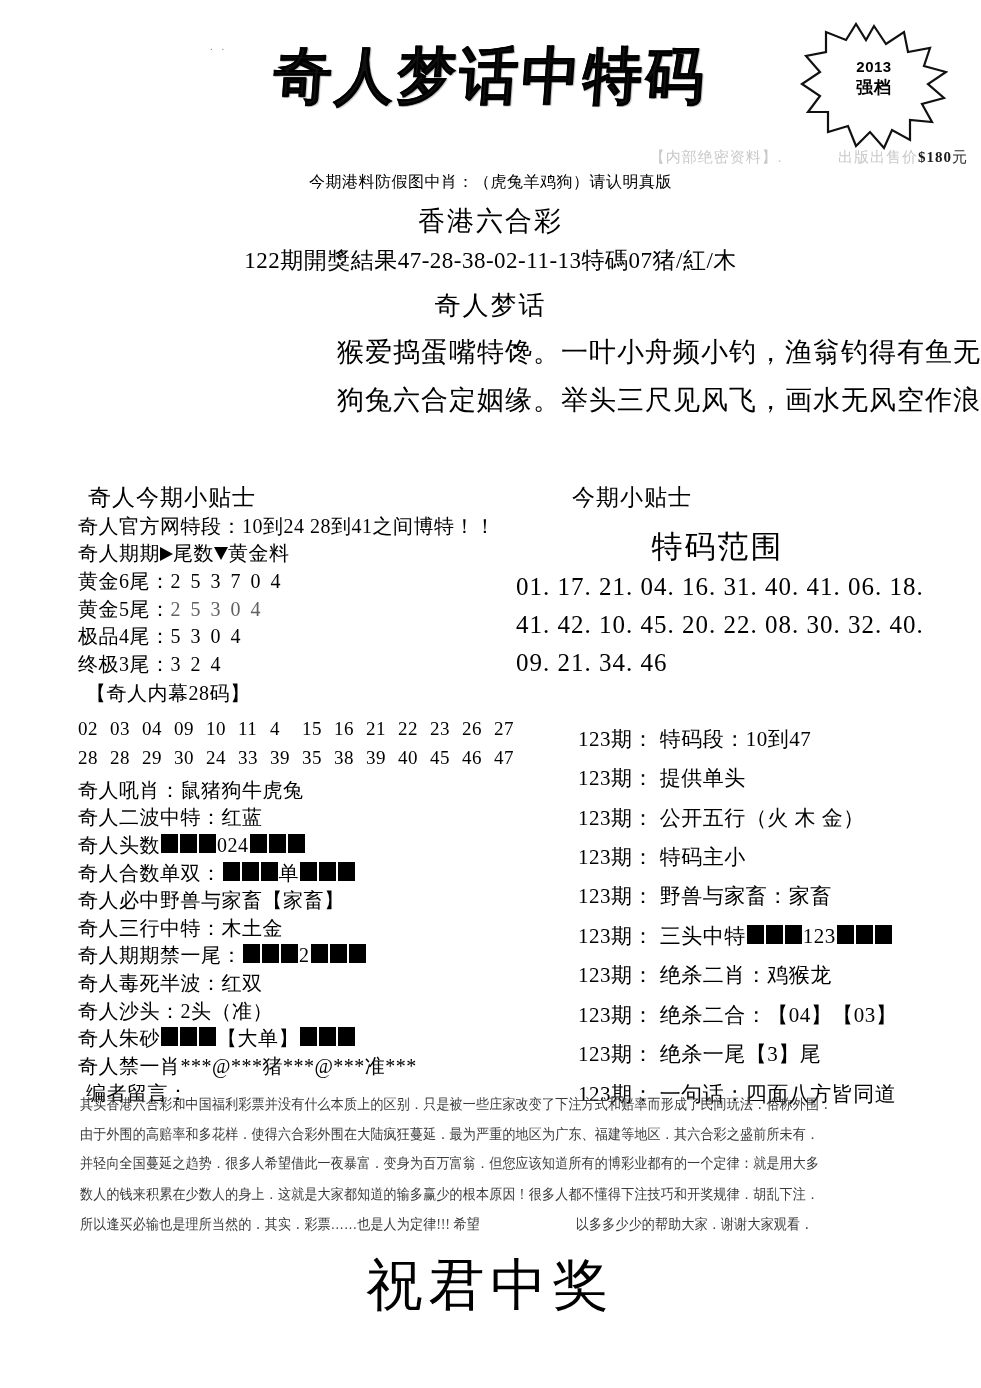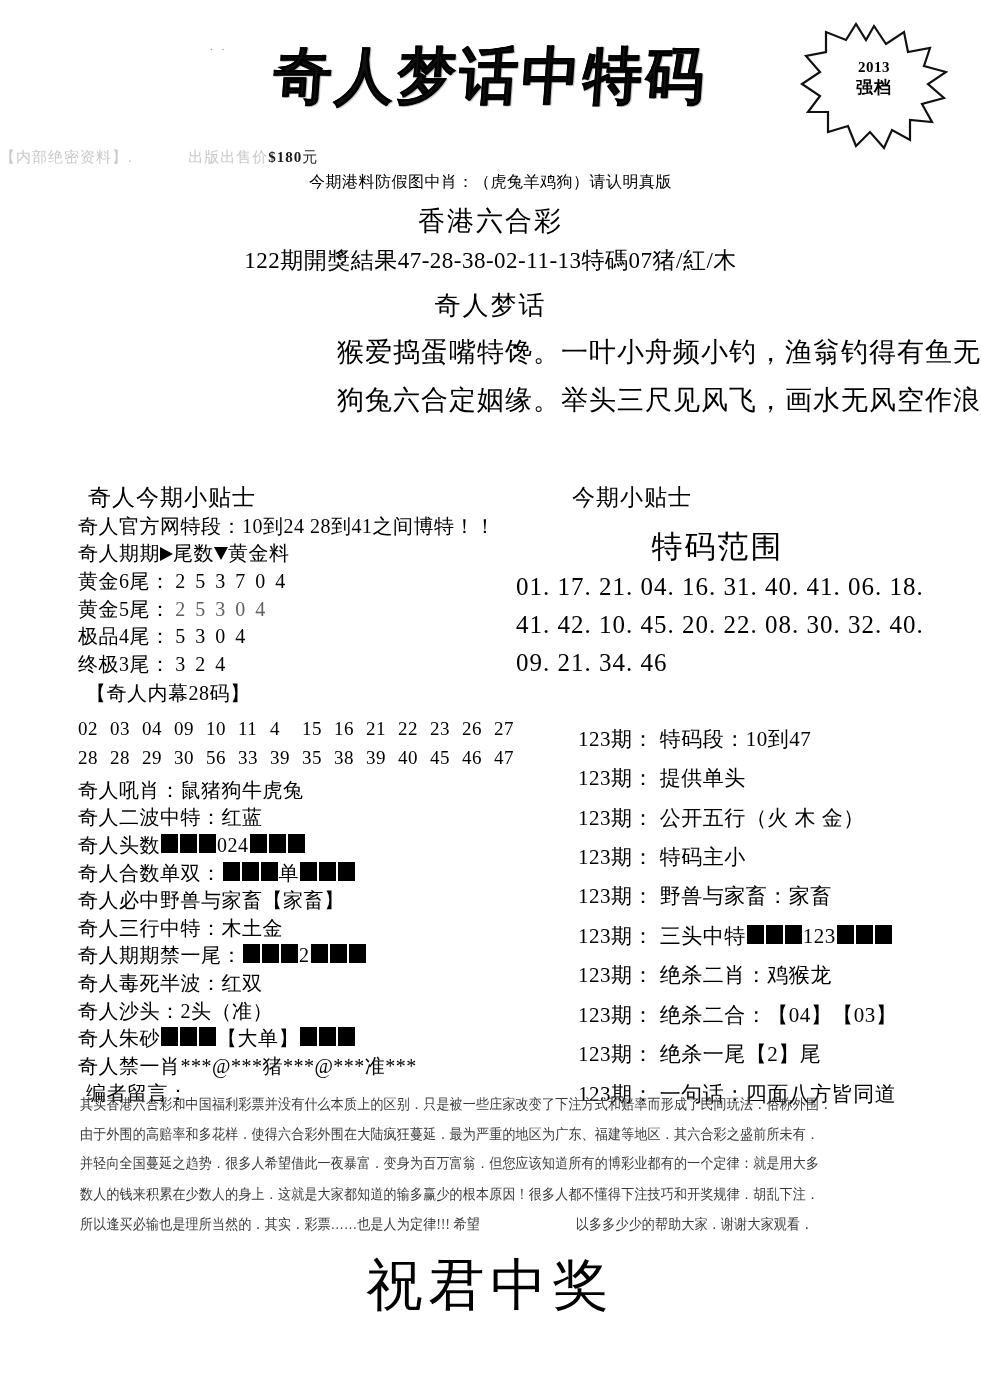--- a/index.html
+++ b/index.html
@@ -53,31 +53,31 @@
     width: 148px;
     height: 130px;
   }
   .badge svg { display: block; }
   .badge-text {
     position: absolute;
     left: 0;
     top: 36px;
     width: 148px;
     text-align: center;
-    font-family: Liberation Serif, serif;
+    font-family: Liberation Sans, sans-serif;
     font-weight: bold;
     line-height: 1.25;
   }
   .badge-year { font-size: 15px; letter-spacing: 0.5px; }
   .badge-sub  { font-size: 17px; letter-spacing: 1px; }
 
   .sub-line-1 {
     position: absolute;
     left: 0; top: 148px; width: 968px;
-    text-align: left;
+    text-align: right;
     font-size: 15px;
     color: #bdbdbd;
     letter-spacing: 1px;
   }
   .sub-line-1 .price {
     color: #1a1a1a;
     font-weight: bold;
   }
   .sub-line-1 .faint { color: #c9c9c9; }
   .sub-line-1 .gap { display:inline-block; width: 46px; }
@@ -149,21 +149,21 @@
     white-space: nowrap;
   }
   .lrow.indent { padding-left: 8px; }
   .num-row {
     font-size: 19px;
     line-height: 1.55;
     letter-spacing: 0.5px;
     white-space: nowrap;
   }
   .num-row span { display: inline-block; width: 32px; }
-  .spaced-digits span { display: inline-block; width: 20px; text-align: center; }
+  .spaced-digits span { display: inline-block; width: 20px; text-align: left; }
 
   .bar {
     display: inline-block;
     width: 17px;
     height: 13px;
     background: #000;
     margin: 0 1px;
     vertical-align: -1px;
     border-top: 3px solid #fff;
     border-bottom: 3px solid #fff;
@@ -294,21 +294,21 @@
     <div class="lrow spaced-digits">
       <span style="width:auto">终极3尾：</span><span>3</span><span>2</span><span>4</span>
     </div>
 
     <div class="lrow indent" style="margin-top:2px;">【奇人内幕28码】</div>
 
     <div class="num-row" style="margin-top:6px;">
       <span>02</span><span>03</span><span>04</span><span>09</span><span>10</span><span>11</span><span>4</span><span>15</span><span>16</span><span>21</span><span>22</span><span>23</span><span>26</span><span>27</span>
     </div>
     <div class="num-row">
-      <span>28</span><span>28</span><span>29</span><span>30</span><span>56</span><span>33</span><span>39</span><span>35</span><span>38</span><span>39</span><span>40</span><span>45</span><span>46</span><span>47</span>
+      <span>28</span><span>28</span><span>29</span><span>30</span><span>24</span><span>33</span><span>39</span><span>35</span><span>38</span><span>39</span><span>40</span><span>45</span><span>46</span><span>47</span>
     </div>
 
     <div class="lrow" style="margin-top:4px;">
       <span>奇人吼肖：</span><span>鼠猪狗牛虎兔</span>
     </div>
     <div class="lrow">
       <span>奇人二波中特：</span><span>红蓝</span>
     </div>
     <div class="lrow">
       <span>奇人头数</span><span class="bar"></span><span class="bar"></span><span class="bar"></span><span>024</span><span class="bar"></span><span class="bar"></span><span class="bar"></span>
@@ -375,21 +375,21 @@
       <div class="irow">
         <span>123期：</span>
         <span>绝杀二肖：</span><span>鸡猴龙</span>
       </div>
       <div class="irow">
         <span>123期：</span>
         <span>绝杀二合：</span><span>【04】【03】</span>
       </div>
       <div class="irow">
         <span>123期：</span>
-        <span>绝杀一尾【2】尾</span>
+        <span>绝杀一尾【3】尾</span>
       </div>
       <div class="irow">
         <span>123期：</span>
         <span>一句话：</span><span>四面八方皆同道</span>
       </div>
     </div>
   </div>
 
   <div class="editor-note">
     <div>其实香港六合彩和中国福利彩票并没有什么本质上的区别．只是被一些庄家改变了下注方式和赔率而形成了民间玩法．俗称外围．</div>

